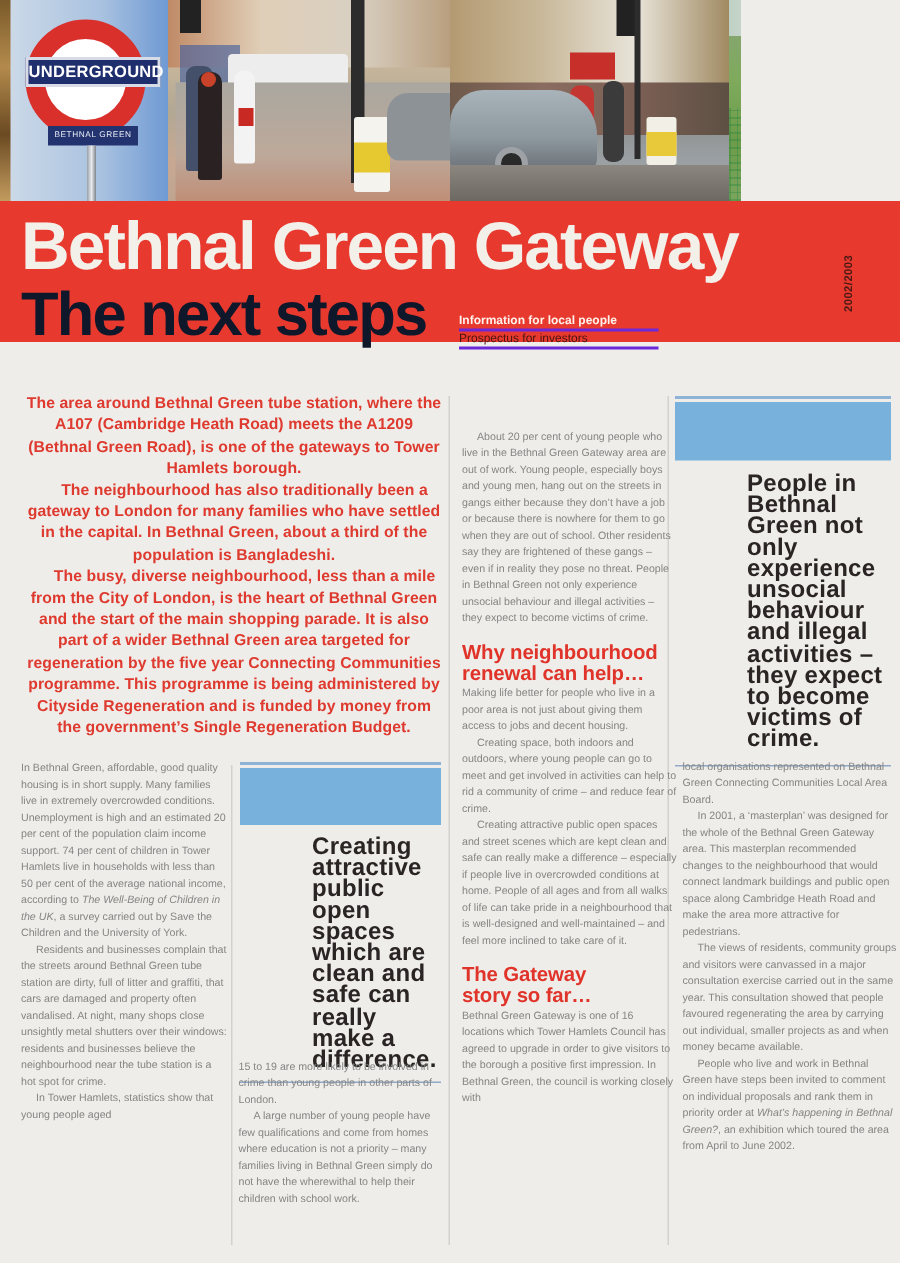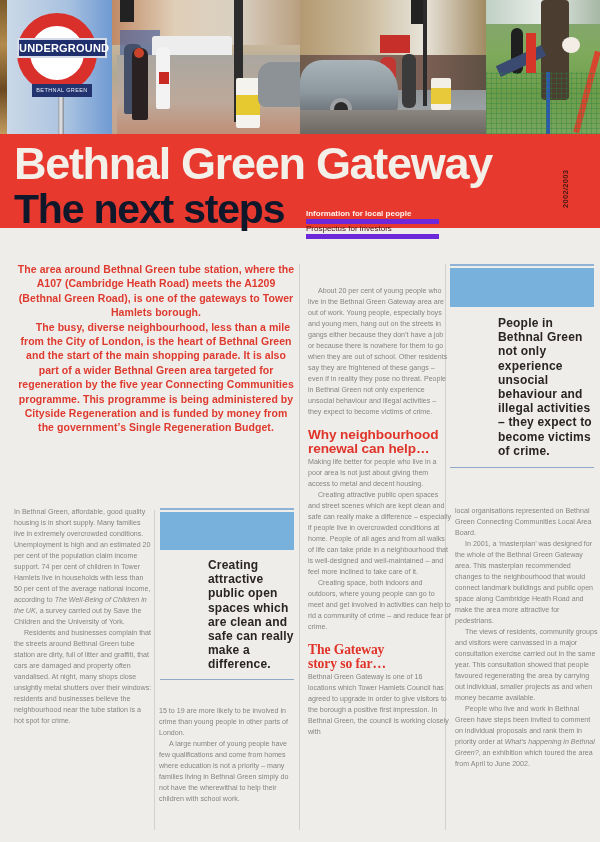--- a/index.html
+++ b/index.html
@@ -1,40 +1,40 @@
 <!DOCTYPE html>
 <html><head>
   <meta charset="utf-8">
   <style>
     * { box-sizing: border-box; margin: 0; padding: 0; }
     html, body { width: 600px; height: 842px; overflow: hidden; background: #eeede9; }
     body { font-family: "Liberation Sans", sans-serif; color: #7d7d7d; position: relative; }
 
     
-    .photos { position: absolute; left: 0; top: 0; width: 600px; height: 134px; overflow: hidden; }
+    .photos { position: absolute; left: 0; top: 0; width: 494px; height: 134px; overflow: hidden; }
     .photo { position: absolute; top: 0; height: 134px; overflow: hidden; }
     .p1 { left: 0; width: 112px; background: linear-gradient(90deg,#cfdbe8 0%,#a9c2e0 60%,#6f9ad3 100%); }
     .p1 .edge { position:absolute; left:0; top:0; width:7px; height:134px; background: linear-gradient(180deg,#7a5a2a,#b38a4c,#6b4a22,#c29b5e); }
     .roundel { position: absolute; left: 17px; top: 13px; width: 80px; height: 80px; border-radius: 50%; border: 13px solid #d9302b; background: #ffffff; }
     .roundel-bar { position: absolute; left: 17px; top: 38px; width: 90px; height: 20px; background: #1f2f6e; border: 2px solid #d7dbe8; color: #fff; font-weight: bold; font-size: 11px; text-align: center; line-height: 16px; letter-spacing: 0.2px; }
     .roundel-sub { position: absolute; left: 32px; top: 84px; width: 60px; height: 13px; background: #22336f; color: #e8ecf6; font-size: 5.5px; text-align: center; line-height: 13px; letter-spacing: 0.4px; }
     .pole { position: absolute; left: 58px; top: 97px; width: 6px; height: 40px; background: linear-gradient(90deg,#9aa0a8,#e8eaee,#7f858c); }
 
     .p2 { left: 112px; width: 188px; background: linear-gradient(180deg,#b9a58a 0%,#c9b79c 30%,#b2a893 55%,#c8a893 80%,#bfa591 100%); }
     .p3 { left: 300px; width: 186px; background: linear-gradient(180deg,#b7a07b 0%,#9d8862 35%,#8e9090 60%,#9aa0a3 80%,#a59c92 100%); }
     .p4 { left: 486px; width: 114px; background: linear-gradient(180deg,#88a37a 0%,#7faa5c 40%,#6c9c4a 70%,#79a55e 100%); }
 
     .shape { position: absolute; }
 
     
     .band { position: absolute; left: 0; top: 134px; width: 600px; height: 94px; background: #e8392f; }
     .title { position: absolute; left: 14px; top: 141px; font-size: 45px; font-weight: bold; color: #f3efe9; letter-spacing: -1.3px; line-height: 46px; white-space: nowrap; }
     .subtitle { position: absolute; left: 14px; top: 188px; font-size: 41px; font-weight: bold; color: #0f172a; letter-spacing: -1.2px; line-height: 42px; white-space: nowrap; }
     .tagline { position: absolute; left: 306px; top: 209px; width: 133px; }
-    .tagline div { font-size: 8px; line-height: 10px; border-bottom: 5px solid #6d28d9; white-space: nowrap; }
+    .tagline div { font-size: 8px; line-height: 10px; border-bottom: 2px solid #6d28d9; white-space: nowrap; }
     .tag1 { color: #fff2ec; font-weight: bold; }
     .tag2 { color: #4a1510; }
     .year { position: absolute; left: 561px; top: 170px; font-size: 7.5px; font-weight: bold; color: #4a1a14; transform: rotate(-90deg); transform-origin: left top; white-space: nowrap; top: 208px; letter-spacing: 0.3px; }
 
     
     .lead { position: absolute; left: 16px; top: 262px; width: 280px; color: #df3a2f; font-size: 10.5px; font-weight: bold; line-height: 14.4px; letter-spacing: 0.05px; text-align: center; }
     .lead p + p { text-indent: 14px; }
 
     
     .col { position: absolute; font-size: 7.1px; line-height: 11px; color: #858585; }
@@ -46,21 +46,21 @@
     .c4 { left: 455px; top: 506px; width: 143px; }
 
     .vrule { position: absolute; width: 1px; background: #d2d1cc; }
 
     .sub-head { color: #e0342a; font-weight: bold; font-size: 13.6px; line-height: 13.6px; letter-spacing: -0.1px; margin: 10px 0 2px 0; }
 
     
     .pq { position: absolute; }
     .pq .topline { height: 2px; background: #8fb3d6; }
     .pq .box { background: #78b1dc; margin-top: 2px; }
-    .pq .quote { color: #2a2424; font-weight: bold; font-size: 12px; line-height: 14.2px; letter-spacing: 0.2px; }
+    .pq .quote { color: #2a2424; font-weight: bold; font-size: 16px; line-height: 14.2px; letter-spacing: 0.2px; }
     .pq .bottomline { height: 1px; background: #8fa9c6; }
 
     .pq1 { left: 160px; top: 508px; width: 134px; }
     .pq1 .box { height: 38px; }
     .pq1 .quote { margin: 8px 0 7px 48px; }
 
     .pq2 { left: 450px; top: 264px; width: 144px; }
     .pq2 .box { height: 39px; }
     .pq2 .quote { margin: 9px 0 9px 48px; }
   </style>
@@ -125,51 +125,53 @@
 <h1 class="title">Bethnal Green Gateway</h1>
 <h2 class="subtitle">The next steps</h2>
 <div class="tagline">
   <div class="tag1">Information for local people</div>
   <div class="tag2">Prospectus for investors</div>
 </div>
 <div class="year">2002/2003</div>
 
 <div class="lead">
   <p>The area around Bethnal Green tube station, where the A107 (Cambridge Heath Road) meets the A1209 (Bethnal Green Road), is one of the gateways to Tower Hamlets borough.</p>
+  <p>The neighbourhood has also traditionally been a gateway to London for many families who have settled in the capital. In Bethnal Green, about a third of the population is Bangladeshi.</p>
   <p>The busy, diverse neighbourhood, less than a mile from the City of London, is the heart of Bethnal Green and the start of the main shopping parade. It is also part of a wider Bethnal Green area targeted for regeneration by the five year Connecting Communities programme. This programme is being administered by Cityside Regeneration and is funded by money from the government’s Single Regeneration Budget.</p>
 </div>
 
 <div class="vrule" style="left:154px;top:510px;height:320px;"></div>
 <div class="vrule" style="left:299px;top:264px;height:566px;"></div>
 <div class="vrule" style="left:445px;top:264px;height:566px;"></div>
 
 <div class="col c1">
   <p><span>In Bethnal Green, affordable, good quality housing is in short supply. Many families live in extremely overcrowded conditions. Unemployment is high and an estimated 20 per cent of the population claim income support. 74 per cent of children in Tower Hamlets live in households with less than 50 per cent of the average national income, according to </span><em>The Well-Being of Children in the UK</em><span>, a survey carried out by Save the Children and the University of York.</span></p>
   <p>Residents and businesses complain that the streets around Bethnal Green tube station are dirty, full of litter and graffiti, that cars are damaged and property often vandalised. At night, many shops close unsightly metal shutters over their windows: residents and businesses believe the neighbourhood near the tube station is a hot spot for crime.</p>
+  <p>In Tower Hamlets, statistics show that young people aged</p>
 </div>
 
 <div class="pq pq1">
   <div class="topline"></div>
   <div class="box"></div>
   <div class="quote">Creating attractive public open spaces which are clean and safe can really make a difference.</div>
   <div class="bottomline"></div>
 </div>
 
 <div class="col c2">
   <p>15 to 19 are more likely to be involved in crime than young people in other parts of London.</p>
   <p>A large number of young people have few qualifications and come from homes where education is not a priority – many families living in Bethnal Green simply do not have the wherewithal to help their children with school work.</p>
 </div>
 
 <div class="col c3">
   <p style="text-indent:10px;">About 20 per cent of young people who live in the Bethnal Green Gateway area are out of work. Young people, especially boys and young men, hang out on the streets in gangs either because they don’t have a job or because there is nowhere for them to go when they are out of school. Other residents say they are frightened of these gangs – even if in reality they pose no threat. People in Bethnal Green not only experience unsocial behaviour and illegal activities – they expect to become victims of crime.</p>
   <div class="sub-head">Why neighbourhood renewal can help…</div>
-  <p>Making life better for people who live in a poor area is not just about giving them access to metal and decent housing.</p>
+  <p>Making life better for people who live in a poor area is not just about giving them access to jobs and decent housing.</p>
+  <p>Creating space, both indoors and outdoors, where young people can go to meet and get involved in activities can help to rid a community of crime – and reduce fear of crime.</p>
   <p>Creating attractive public open spaces and street scenes which are kept clean and safe can really make a difference – especially if people live in overcrowded conditions at home. People of all ages and from all walks of life can take pride in a neighbourhood that is well-designed and well-maintained – and feel more inclined to take care of it.</p>
-  <p>Creating space, both indoors and outdoors, where young people can go to meet and get involved in activities can help to rid a community of crime – and reduce fear of crime.</p>
-  <div class="sub-head" style="width:100px;font-family:Liberation Serif, serif;">The Gateway story so far…</div>
+  <div class="sub-head" style="width:100px;">The Gateway story so far…</div>
   <p>Bethnal Green Gateway is one of 16 locations which Tower Hamlets Council has agreed to upgrade in order to give visitors to the borough a positive first impression. In Bethnal Green, the council is working closely with</p>
 </div>
 
 <div class="pq pq2">
   <div class="topline"></div>
   <div class="box"></div>
   <div class="quote">People in Bethnal Green not only experience unsocial behaviour and illegal activities – they expect to become victims of crime.</div>
   <div class="bottomline"></div>
 </div>
 

